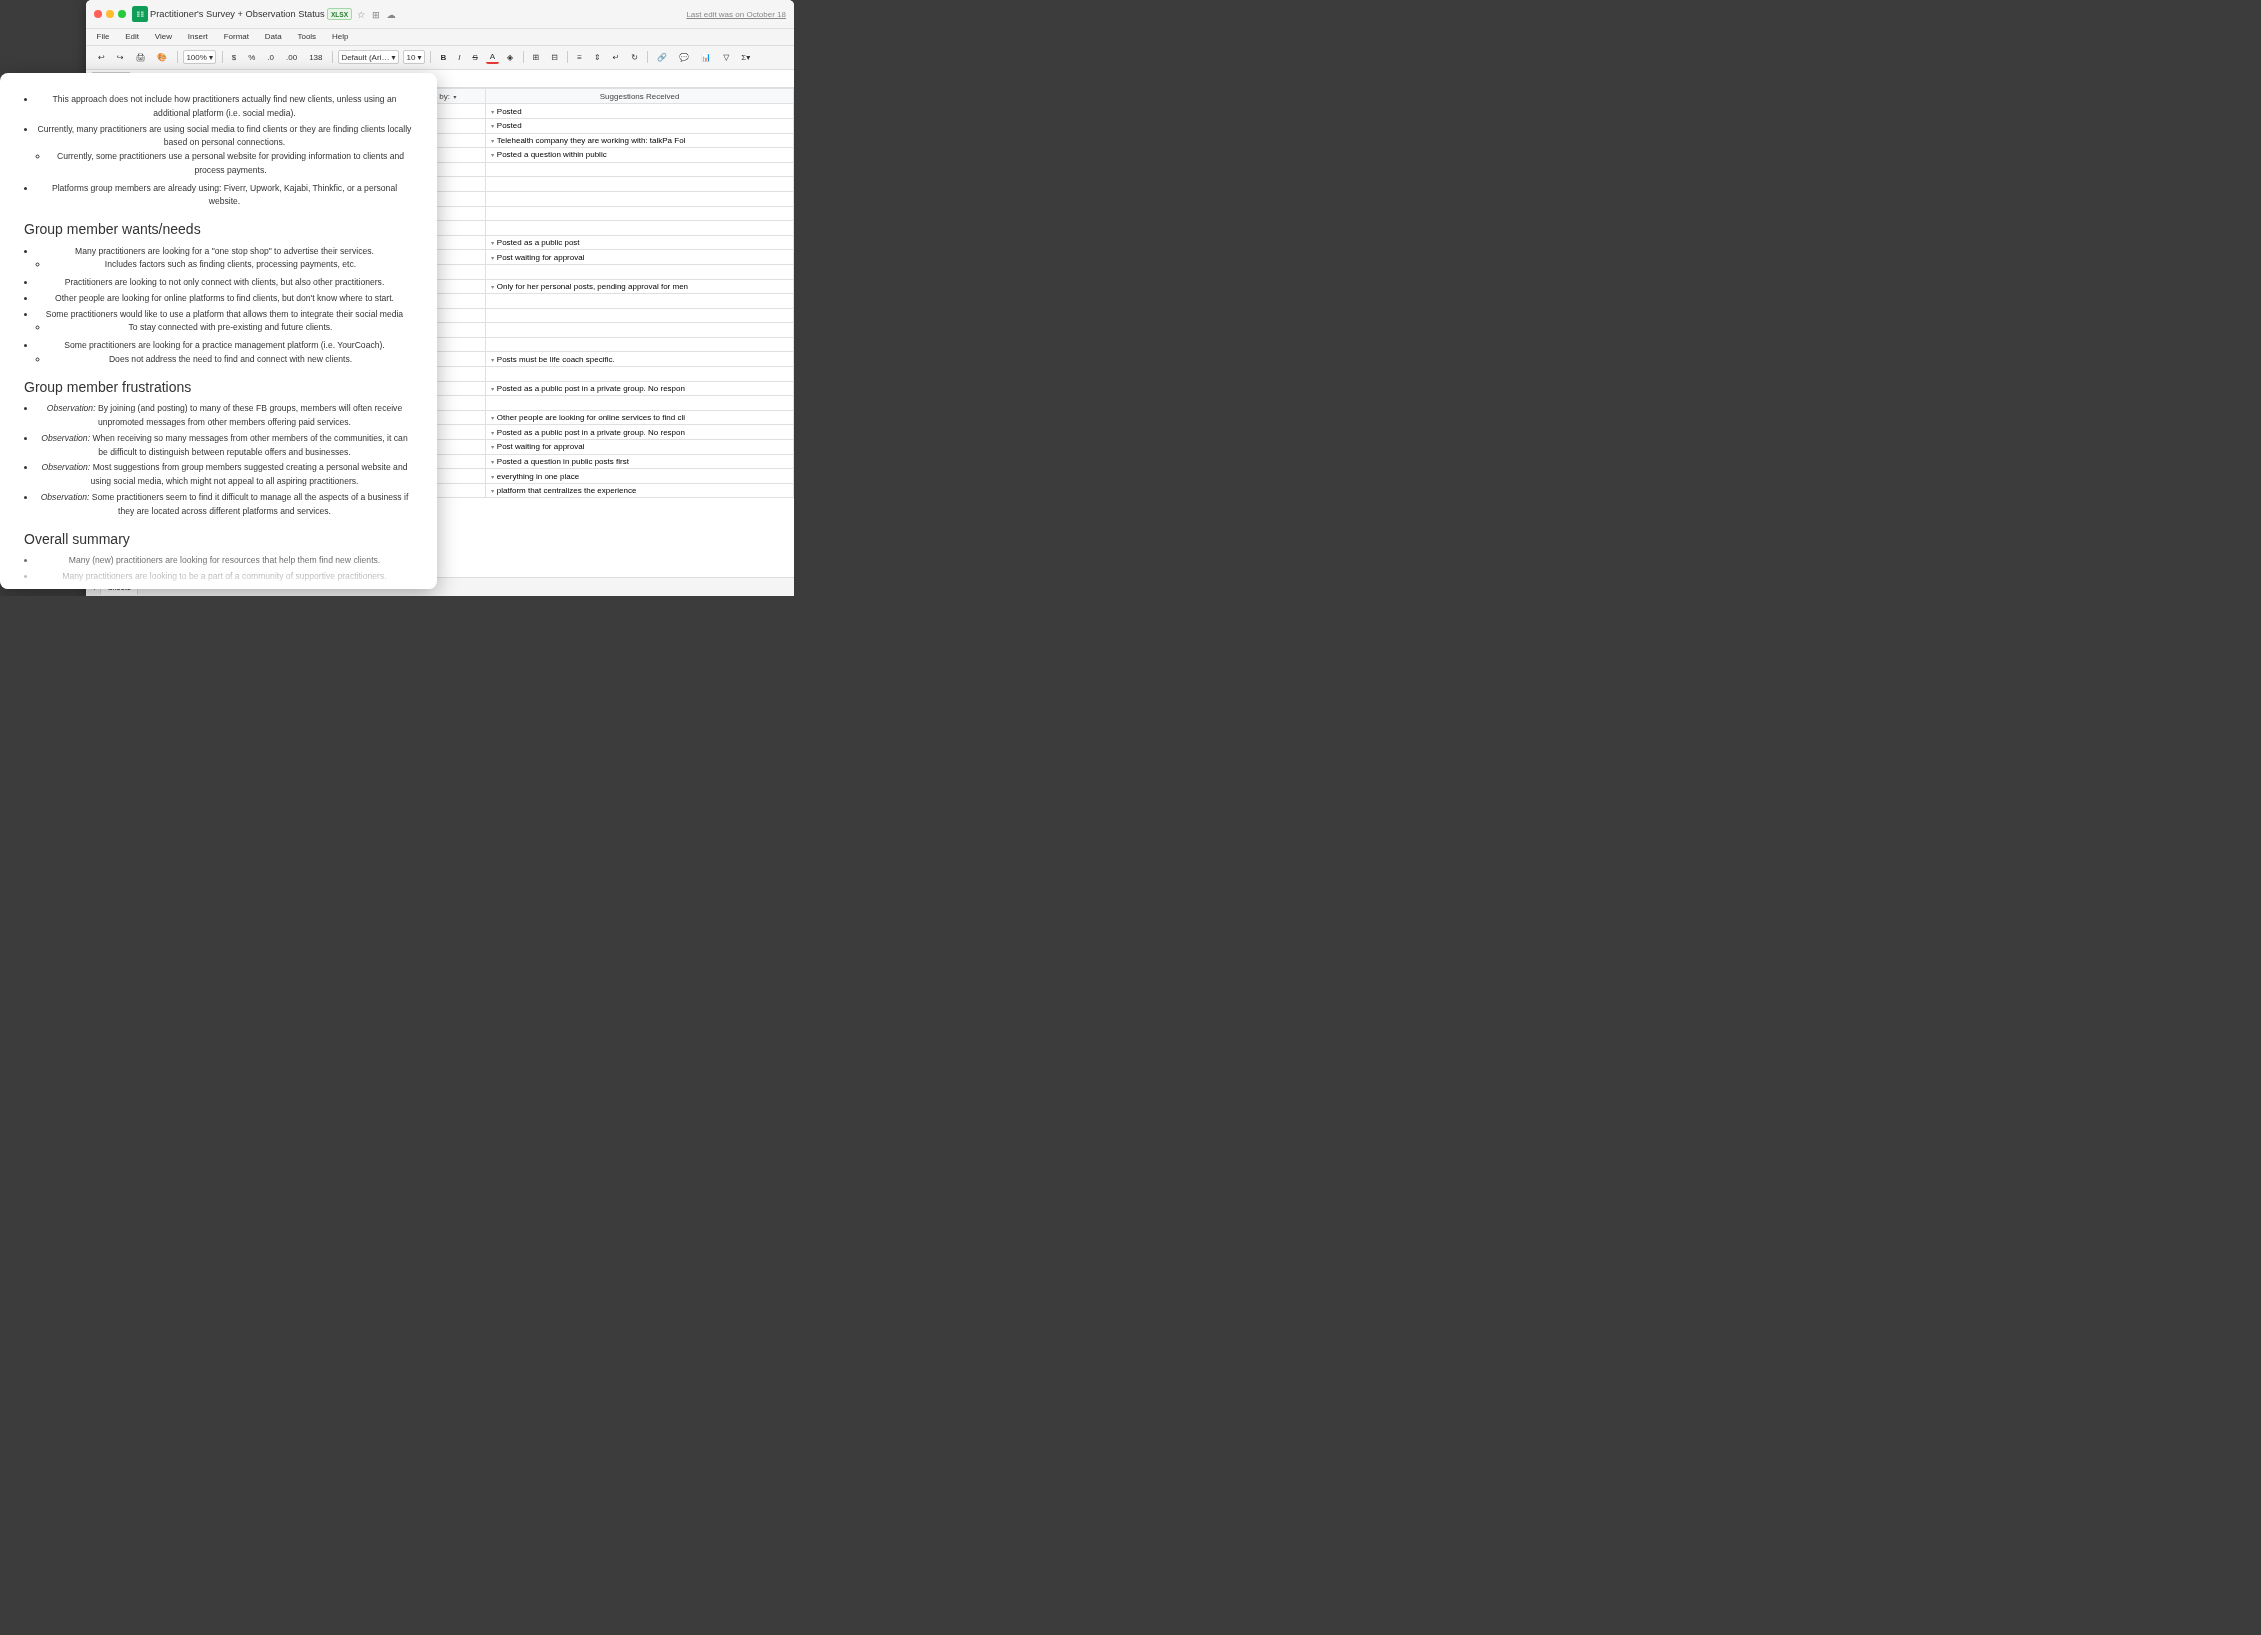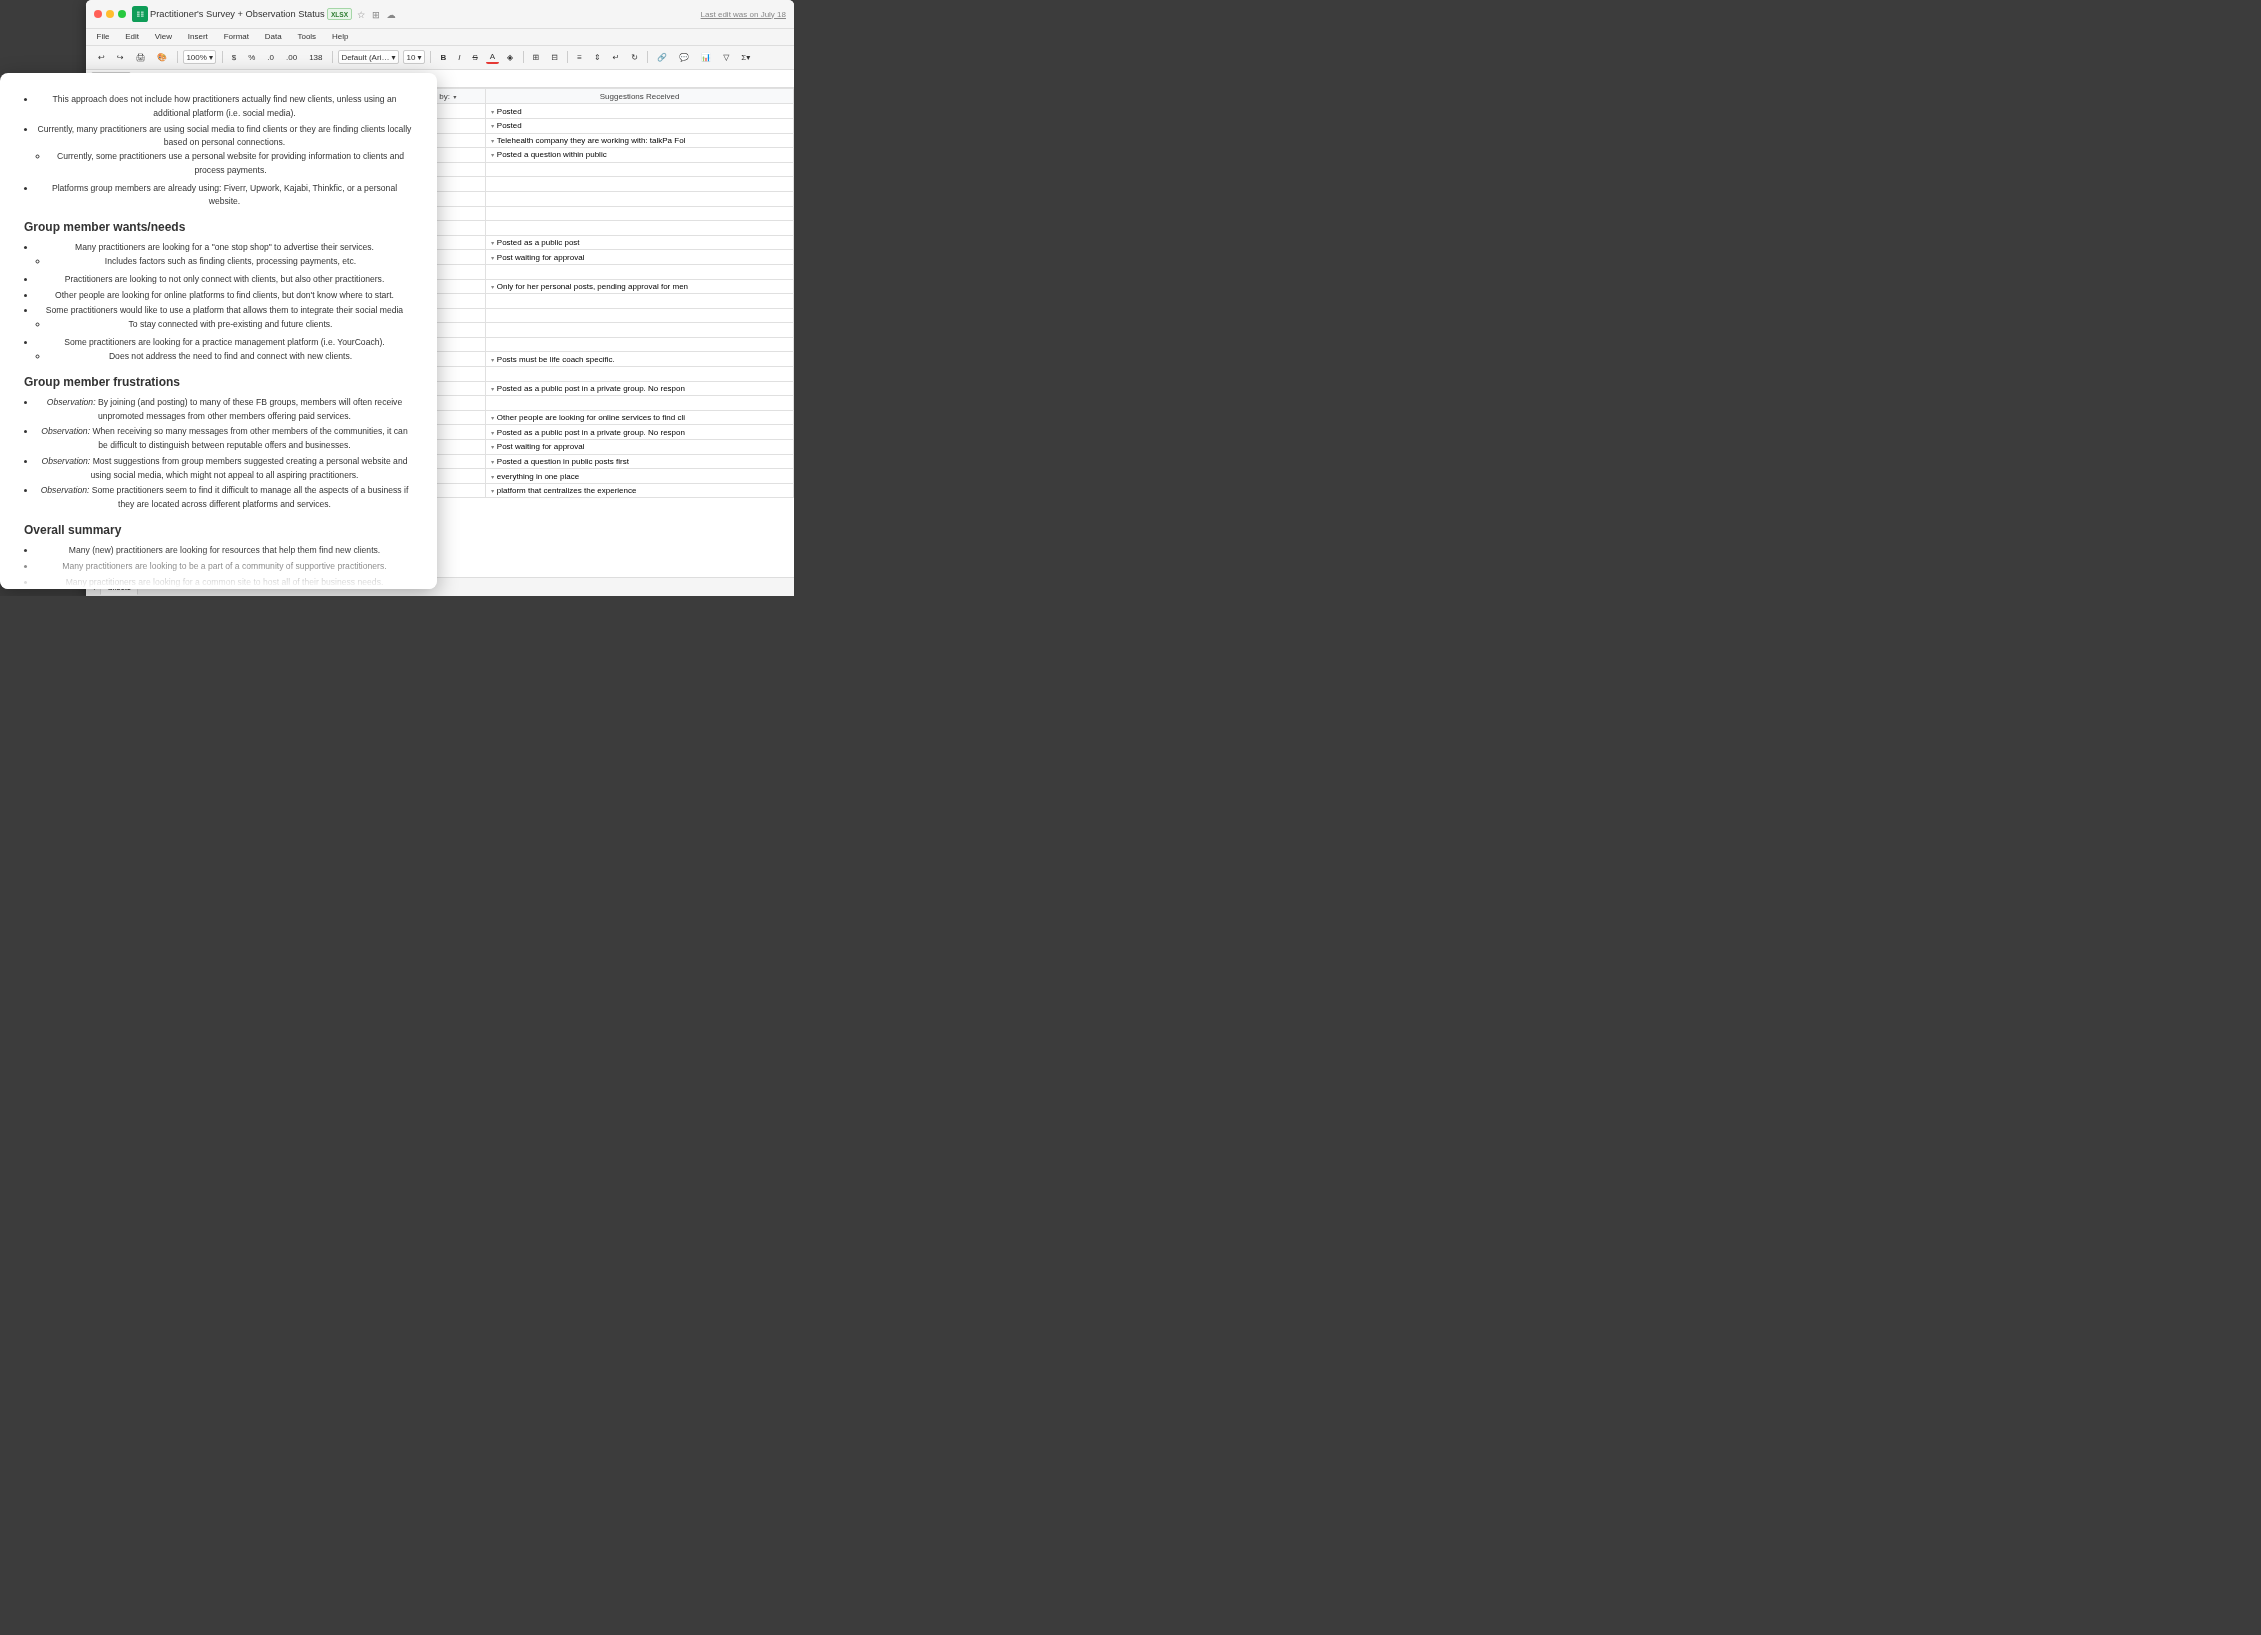--- a/index.html
+++ b/index.html
@@ -255,24 +255,24 @@
       margin-bottom: 4px;
     }
     .doc-overlay ul ul {
       list-style: circle;
     }
     .doc-overlay li {
       margin-bottom: 2px;
       text-align: center;
     }
     .doc-overlay .section-heading {
-      font-weight: bold;
+      font-weight: normal;
       margin-top: 9.3px;
       margin-bottom: 4px;
-      font-size: 12px;
+      font-size: 14px;
     }
 
     
     .doc-overlay::after {
       content: '';
       position: absolute;
       bottom: 0;
       left: 0;
       right: 0;
       height: 40px;
@@ -341,21 +341,21 @@
         <rect x="9" y="10" width="4" height="1.5" fill="white" opacity="0.9"></rect>
       </svg>
     </div>
     <span class="title-text">Practitioner's Survey + Observation Status</span>
     <span class="xlsx-badge">XLSX</span>
     <div class="title-icons">
       <span>☆</span>
       <span>⊞</span>
       <span>☁</span>
     </div>
-    <span class="last-edit">Last edit was on July 18</span>
+    <span class="last-edit">Last edit was on October 18</span>
   </div>
 
   <div class="menu-bar">
     <span class="menu-item">File</span>
     <span class="menu-item">Edit</span>
     <span class="menu-item">View</span>
     <span class="menu-item">Insert</span>
     <span class="menu-item">Format</span>
     <span class="menu-item">Data</span>
     <span class="menu-item">Tools</span>

